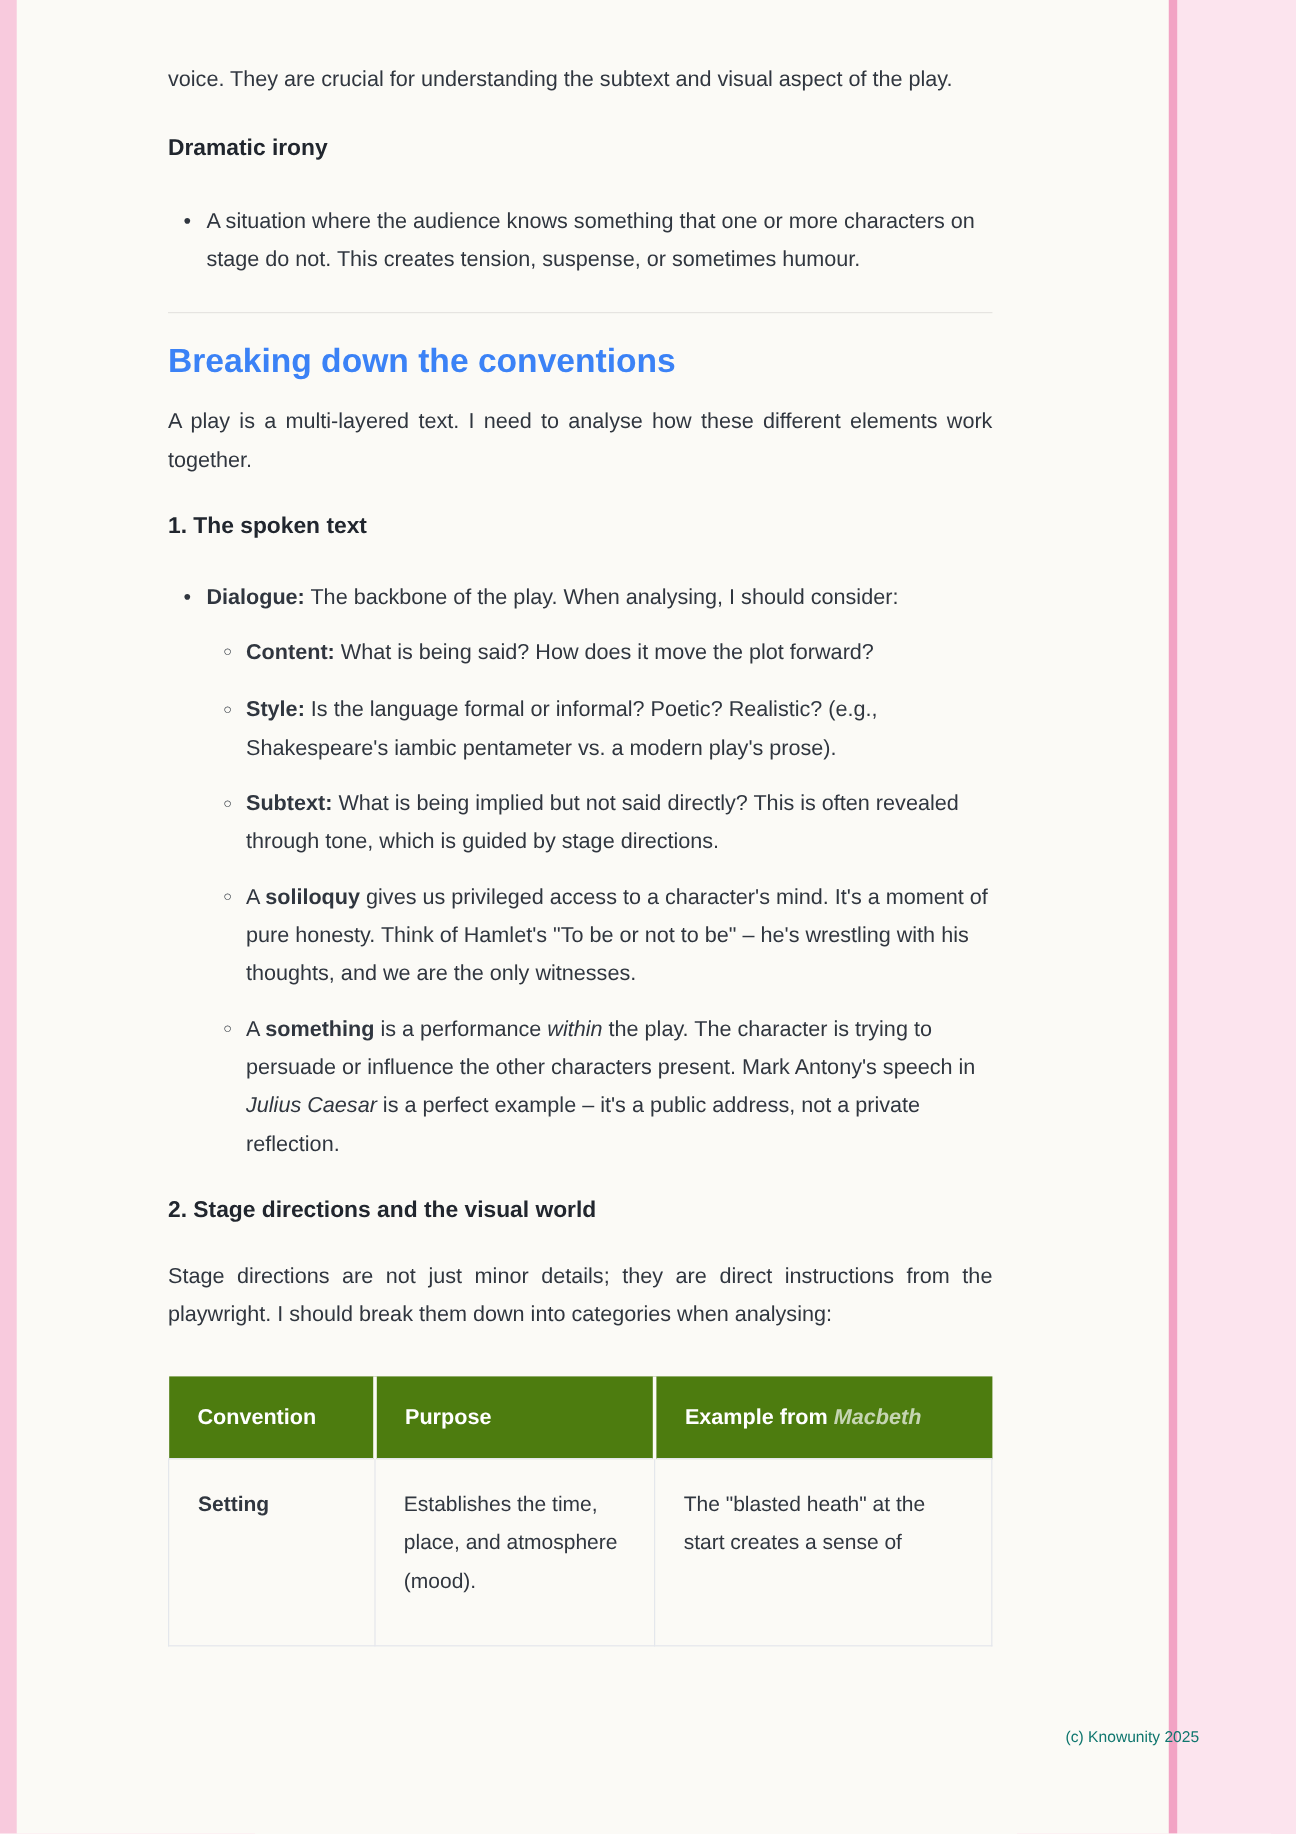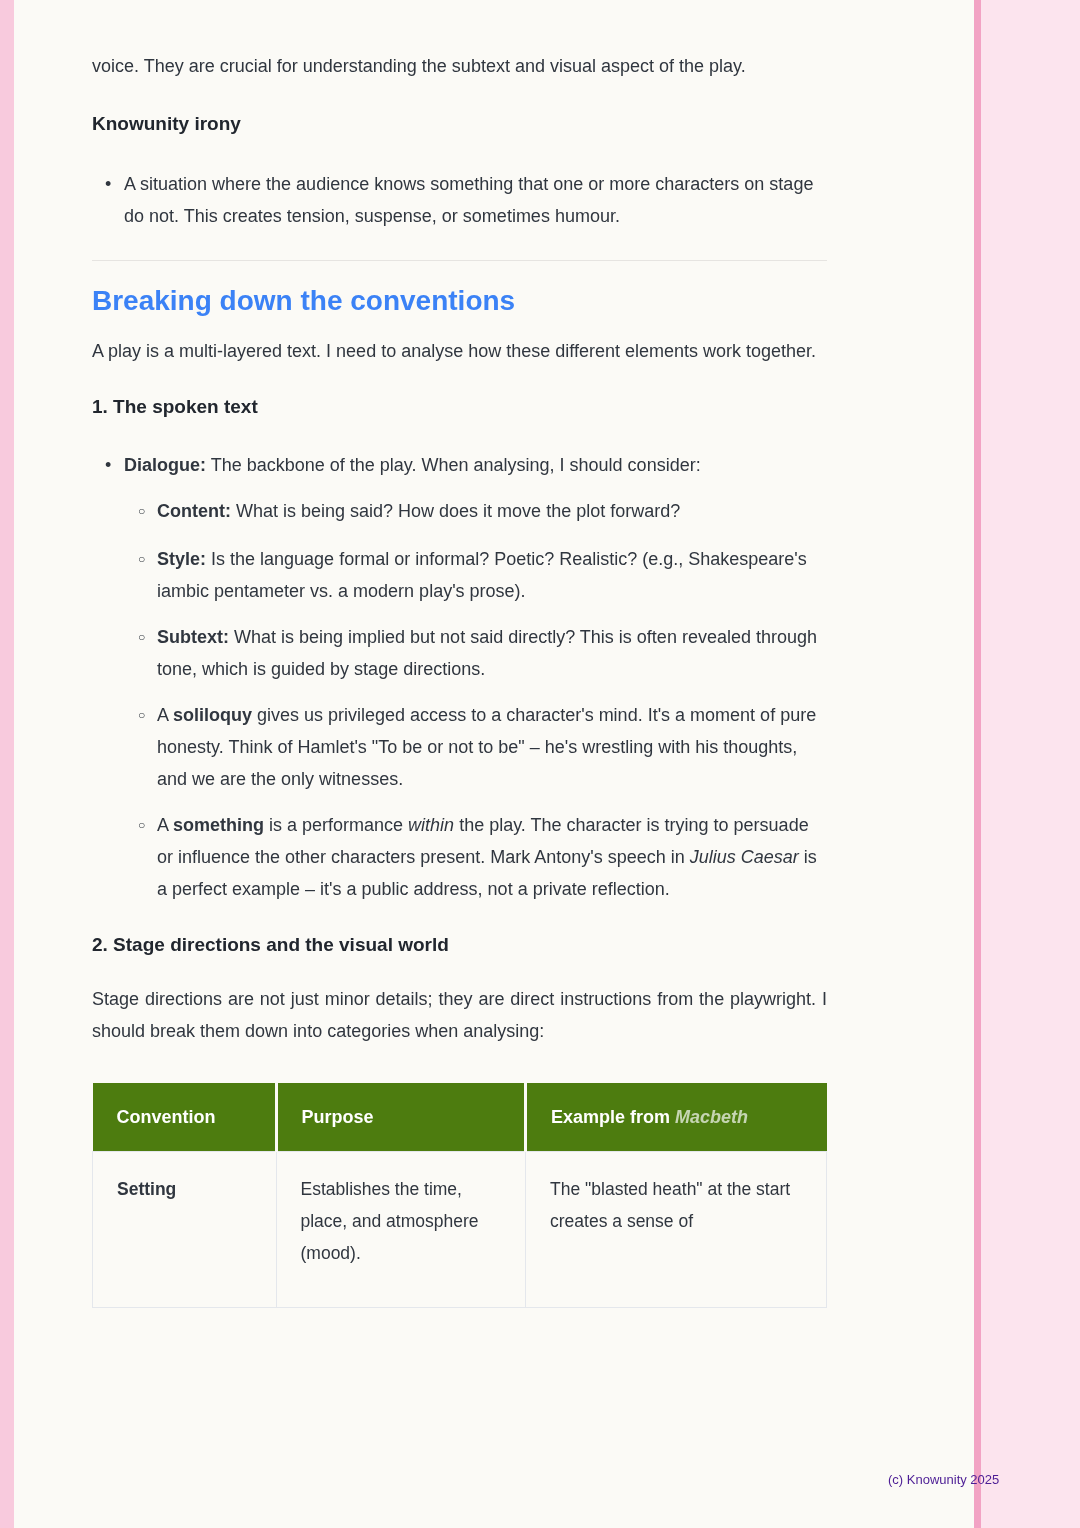--- a/index.html
+++ b/index.html
@@ -6,21 +6,21 @@
   html,body { width:1080px; height:1528px; }
   body {
     font-family:"Liberation Sans", sans-serif;
     background:#fce4ee;
     color:#30363f;
     position:relative;
     overflow:hidden;
   }
   .canvas { position:absolute; inset:0; }
   .left-strip { position:absolute; left:0; top:0; width:14px; height:100%; background:#f8cadd; }
-  .page { position:absolute; left:14px; top:0; width:960px; height:100%; background:#fbfaf6; }
+  .page { position:absolute; left:14px; top:0; width:960px; height:100%; background:#fbfaf6;padding-left:48px; }
   .right-line { position:absolute; left:974px; top:0; width:7px; height:100%; background:#f2a3c4; }
   .content { padding:50px 147px 0 78px; }
 
   .body-text { font-size:18px; line-height:32px; }
   .justify { text-align:justify; }
 
   .sub-heading { font-size:19px; line-height:24px; font-weight:700; color:#21262e; margin-top:28px; }
   .sub-heading.first { margin-top:30px; }
 
   .list { margin-top:30px; }
@@ -57,36 +57,36 @@
   }
   .conv-table th:last-child { border-right:none; }
   .conv-table tbody tr { height:156px; }
   .conv-table td {
     vertical-align:top; font-size:17.5px; line-height:32px;
     padding:21px 24px; border:1px solid #e4e7ec; background:#fbfaf6;
   }
   .cell-term { font-weight:700; }
 
   .watermark {
-    position:absolute; left:888px; top:1472px; z-index:5;
-    font-size:13px; color:#4c1d95; white-space:nowrap;
+    position:absolute; left:888px; top:1440px; z-index:5;
+    font-size:13px; color:#0f766e; white-space:nowrap;
   }
 </style>
 </head>
 <body>
 
 <div class="canvas">
   <div class="left-strip"></div>
 
   <div class="page">
     <div class="content">
 
       <p class="body-text">voice. They are crucial for understanding the subtext and visual aspect of the play.</p>
 
-      <h3 class="sub-heading first">Knowunity irony</h3>
+      <h3 class="sub-heading first">Dramatic irony</h3>
 
       <div class="list tight">
         <div class="li">
           <span class="marker dot"></span>
           <span class="li-text"><span>A situation where the audience knows something that one or more characters on stage do not. This creates tension, suspense, or sometimes humour.</span></span>
         </div>
       </div>
 
       <hr class="divider">
 

